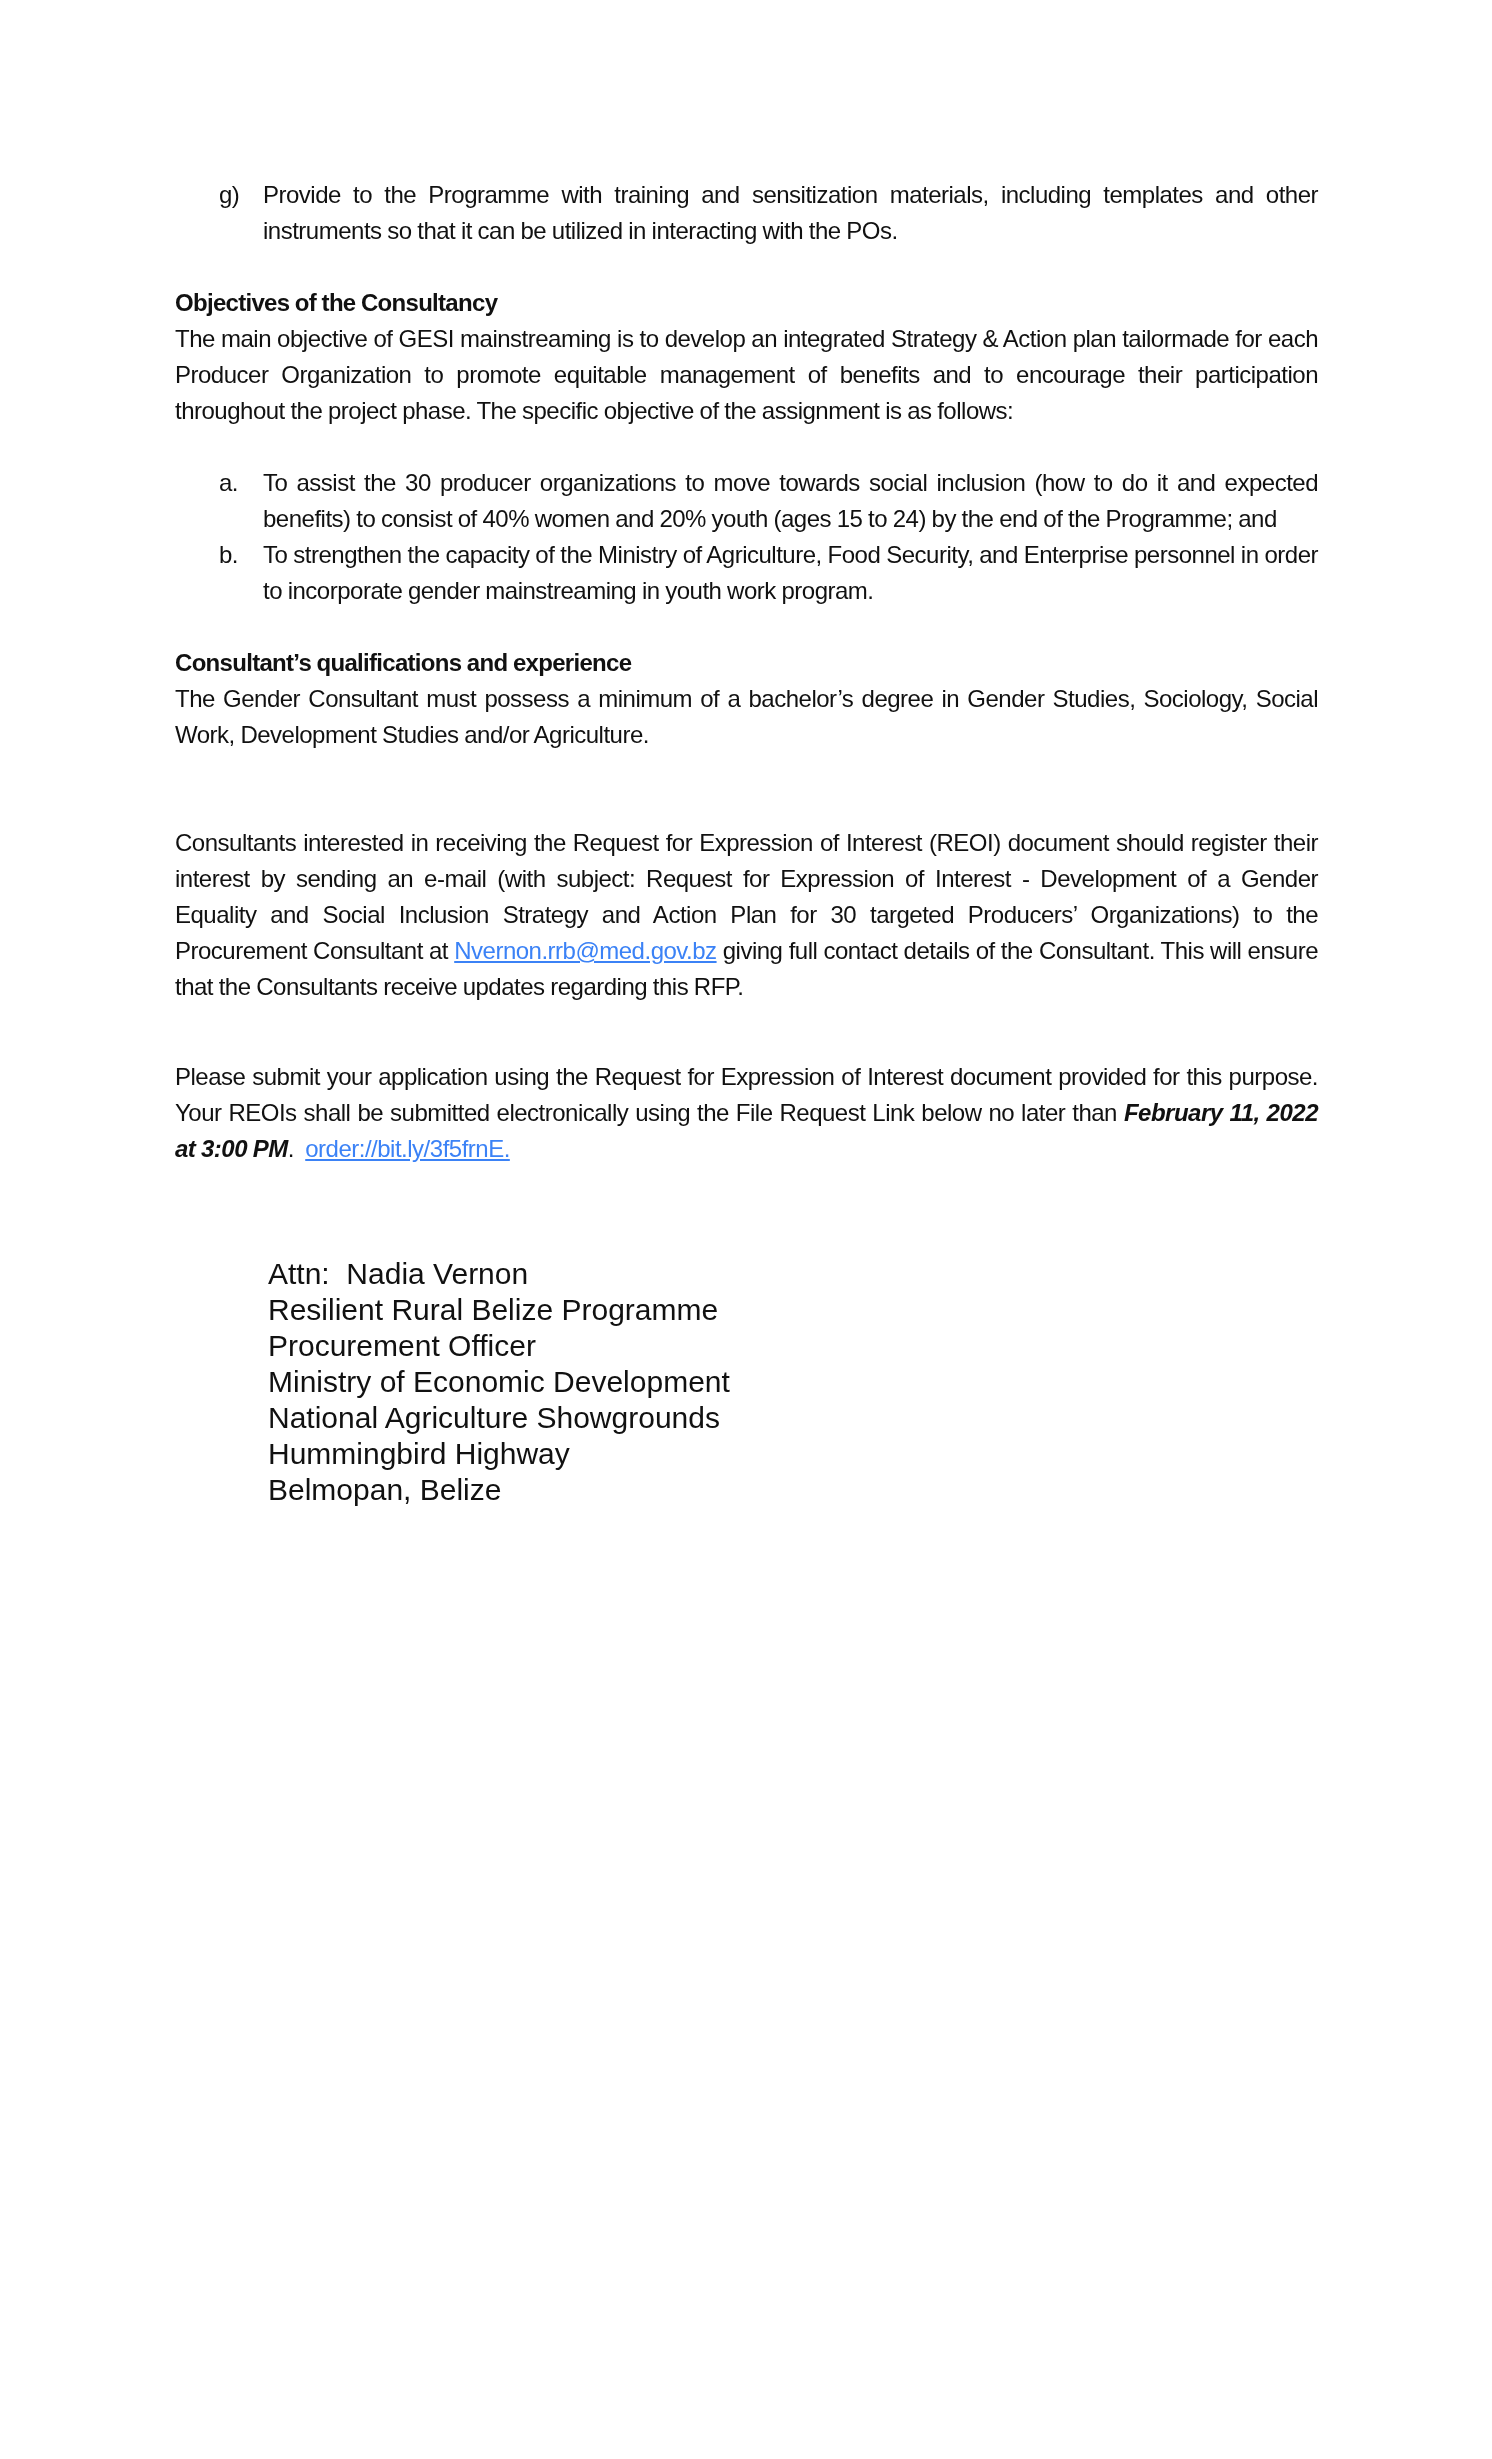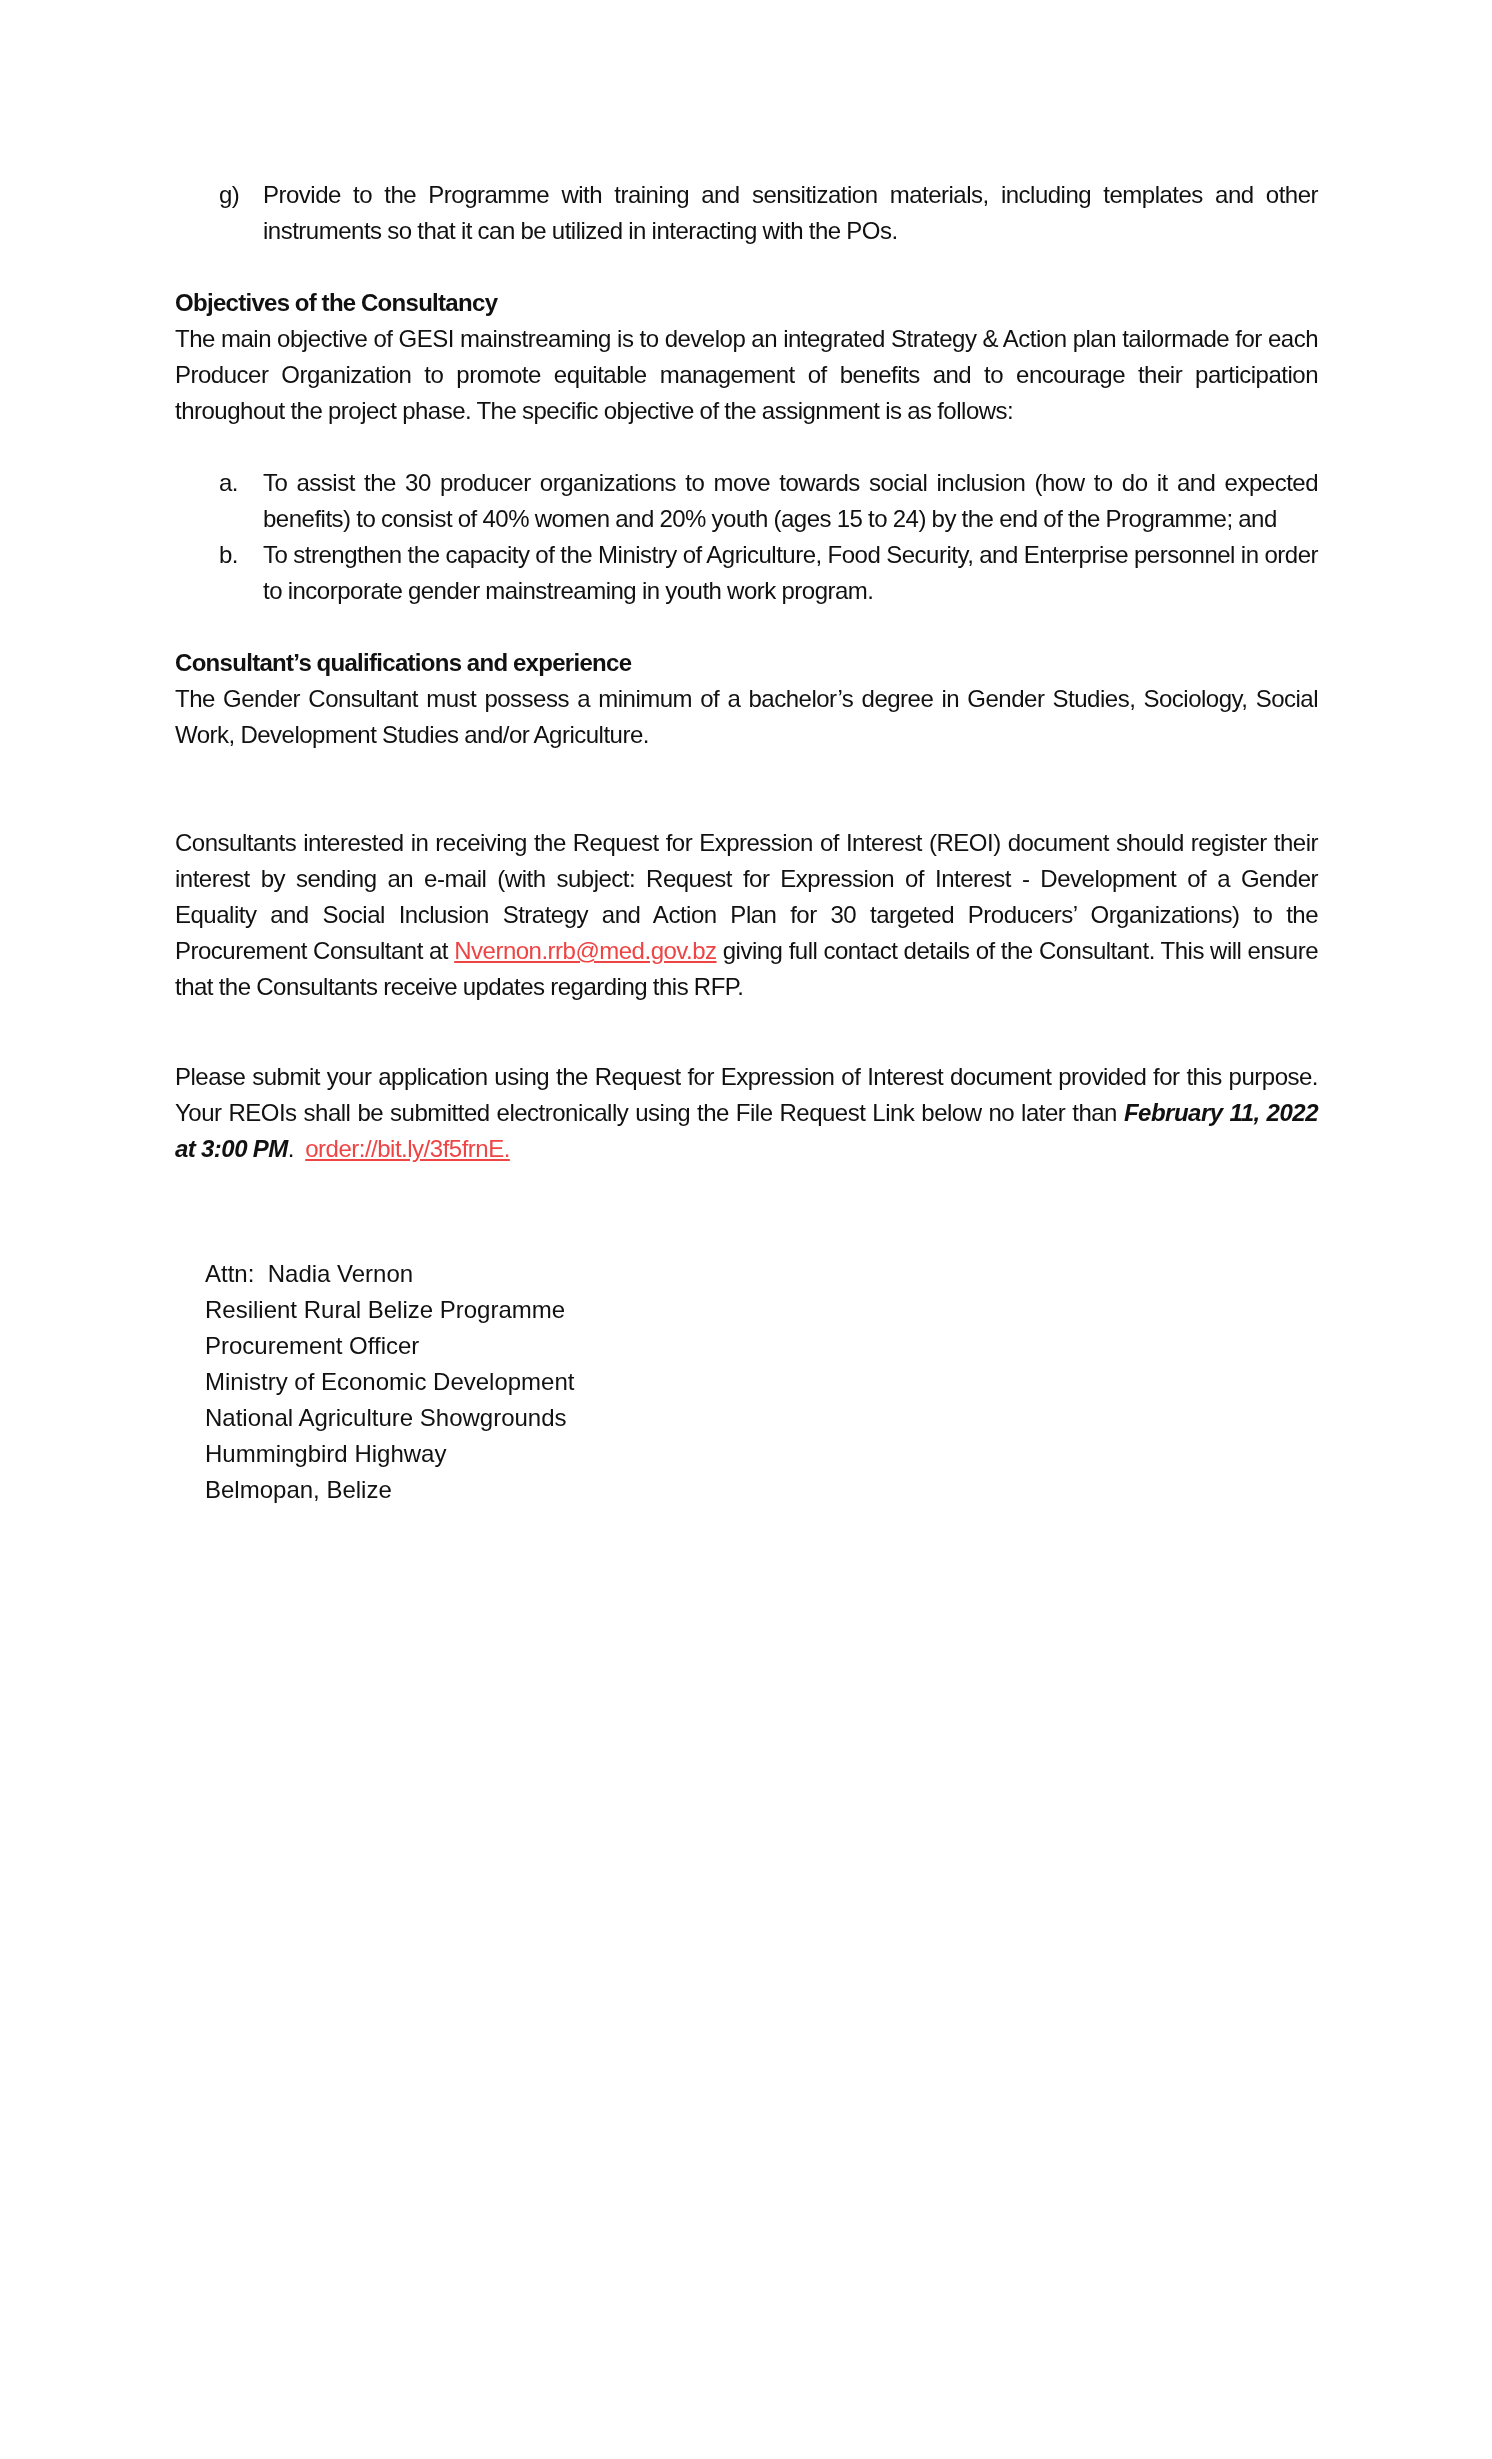--- a/index.html
+++ b/index.html
@@ -38,32 +38,32 @@
       top: 0;
     }
     .heading {
       font-weight: bold;
       letter-spacing: -0.7px;
     }
     .gap-1 { height: 36px; }
     .gap-2 { height: 72px; }
     .gap-3 { height: 89px; }
     a.link {
-      color: #ef4444;
+      color: #3b82f6;
       text-decoration: underline;
     }
     .bold-italic {
       font-weight: bold;
       font-style: italic;
     }
     .address {
-      margin-left: 30px;
+      margin-left: 93px;
       letter-spacing: 0;
       word-spacing: 0;
-      font-size: 24px;
+      font-size: 30px;
     }
     .address p { line-height: 36px; }
   </style>
 </head>
 <body>
 
 <div class="page">
 
   <div class="list-item">
     <span class="list-marker">g)</span>

